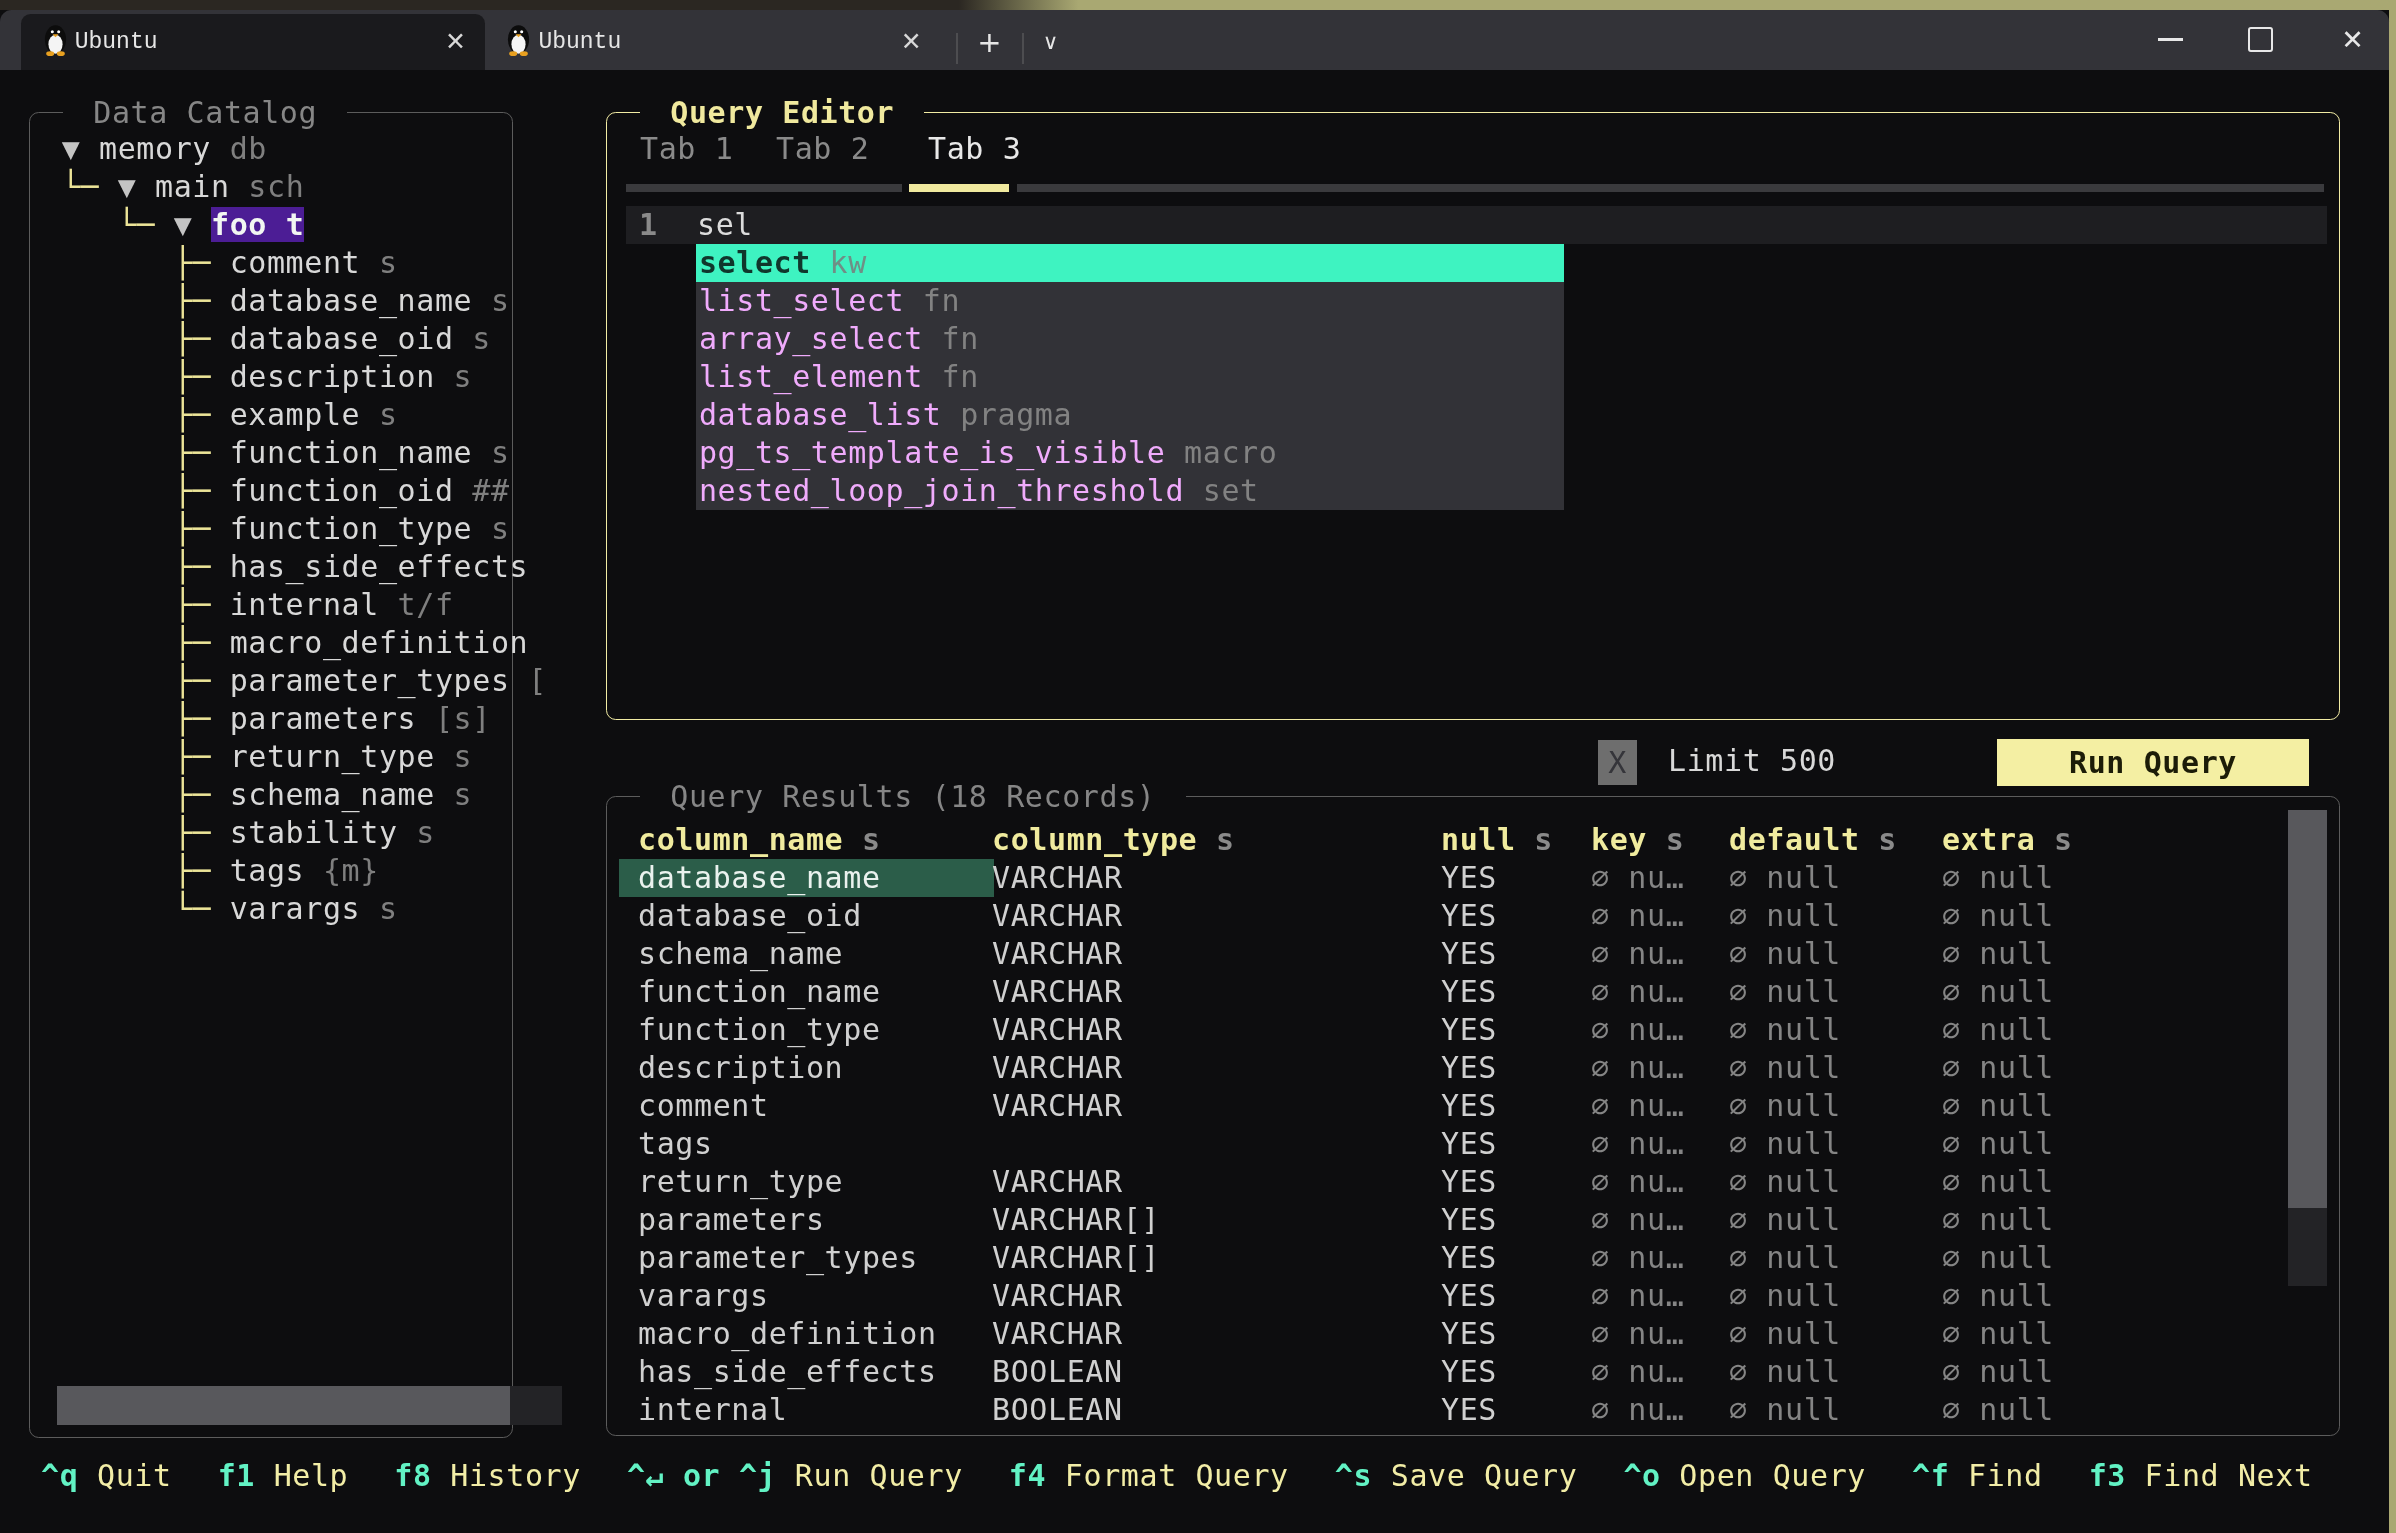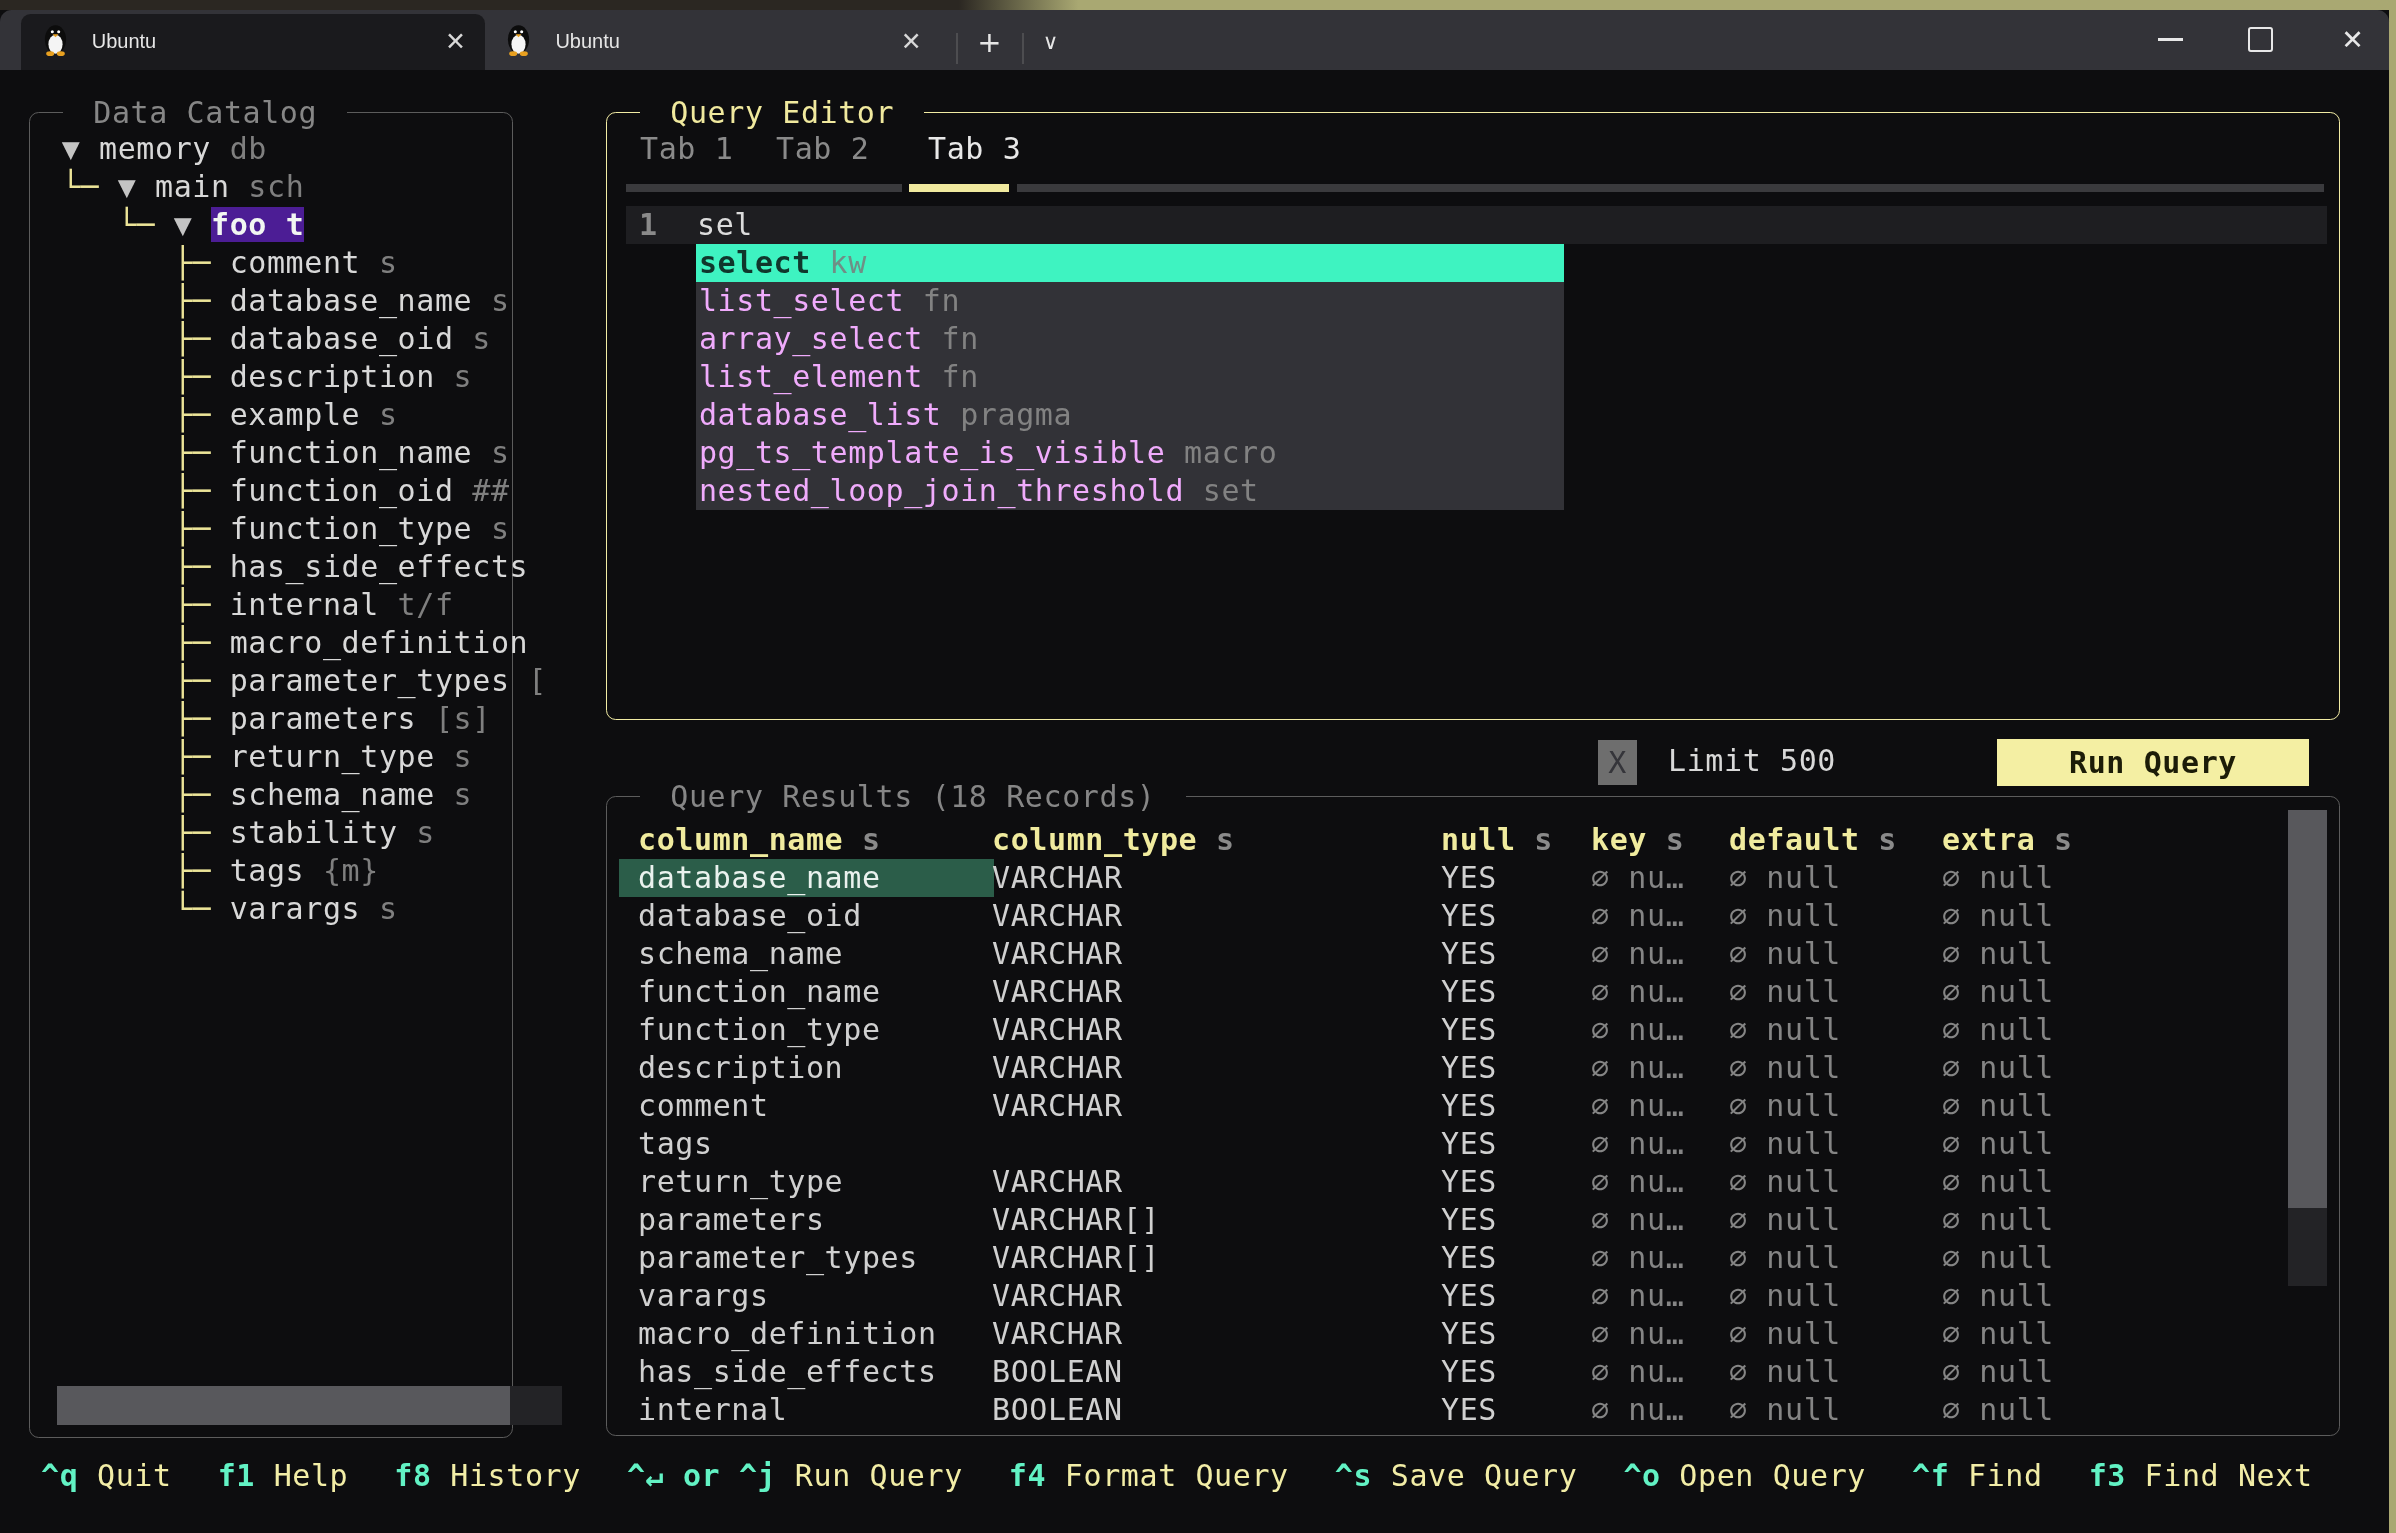--- a/index.html
+++ b/index.html
@@ -14,35 +14,35 @@
   #top-strip{left:0;top:0;width:2397px;height:9.7px;
     background:linear-gradient(90deg,#2b2722 0%,#2b2722 40%,#a9a872 45%,#a9a872 100%);}
   #right-strip{right:0;top:0;width:7.8px;height:1533px;background:#a9a872;}
 
   
   #window{left:0;top:9.7px;width:2389px;height:1523px;background:#0d0d0f;border-radius:11.6px 11.6px 0 0;}
   #titlebar{left:0;top:0;width:2389px;height:60px;background:#333338;border-radius:11.6px 11.6px 0 0;}
   .term-tab{top:3.9px;height:56px;display:flex;align-items:center;padding:0 19.4px;box-sizing:border-box;}
   #tab-1{left:21.3px;width:464px;background:#1a1a1d;border-radius:9.7px 9.7px 0 0;}
   #tab-2{left:485px;width:456px;}
-  .tab-label{font-family:Liberation Sans, sans-serif;font-size:20px;color:#e6e6e6;margin-left:22px;flex:1;}
+  .tab-label{font-family:Liberation Mono, monospace;font-size:23px;color:#e6e6e6;margin-left:5px;flex:1;}
   .tab-close{color:#d8d8d8;font-size:25px;font-family:"DejaVu Sans",sans-serif;}
   .bar-divider{top:23px;width:1.9px;height:31px;background:#4d4d50;}
   .bar-btn{top:3.9px;width:43px;height:56px;color:#e6e6e6;display:flex;align-items:center;justify-content:center;font-size:29px;font-family:"DejaVu Sans",sans-serif;}
   .win-btn{top:0;width:87px;height:60px;display:flex;align-items:center;justify-content:center;color:#e8e8e8;}
   #btn-min span{display:block;width:25px;height:2.9px;background:#e8e8e8;}
   #btn-max span{display:block;width:21.3px;height:21.3px;border:2.9px solid #e8e8e8;border-radius:2.9px;}
   #btn-close-win{font-size:27px;font-family:"DejaVu Sans",sans-serif;}
 
   
   .panel{border:1.9px solid #5c5c5c;border-radius:9.7px;background:transparent;box-sizing:border-box;}
   .panel-title{position:absolute;top:-21.3px;left:33px;background:#0d0d0f;padding:0 11.6px;color:#868686;font-size:30px;line-height:41px;letter-spacing:0.6px;white-space:pre;}
   #catalog-panel{left:29px;top:112px;width:484px;height:1326px;}
   #editor-panel{left:606px;top:112px;width:1734px;height:608px;border-color:#f2eca4;}
-  #editor-panel .panel-title{color:#f0e99e;font-weight:normal;}
+  #editor-panel .panel-title{color:#f0e99e;font-weight:bold;}
   #results-panel{left:606px;top:796px;width:1734px;height:640px;}
 
   
   #tree{left:43px;top:130px;width:543px;}
   .trow{height:38px;}
   .tpre{color:#ece498;}
   .tarrow{color:#c4c4c4;}
   .tname{color:#d8d8d8;}
   .ttype{color:#7f7f7f;}
   .tsel{background:#4c1d95;font-weight:bold;}

